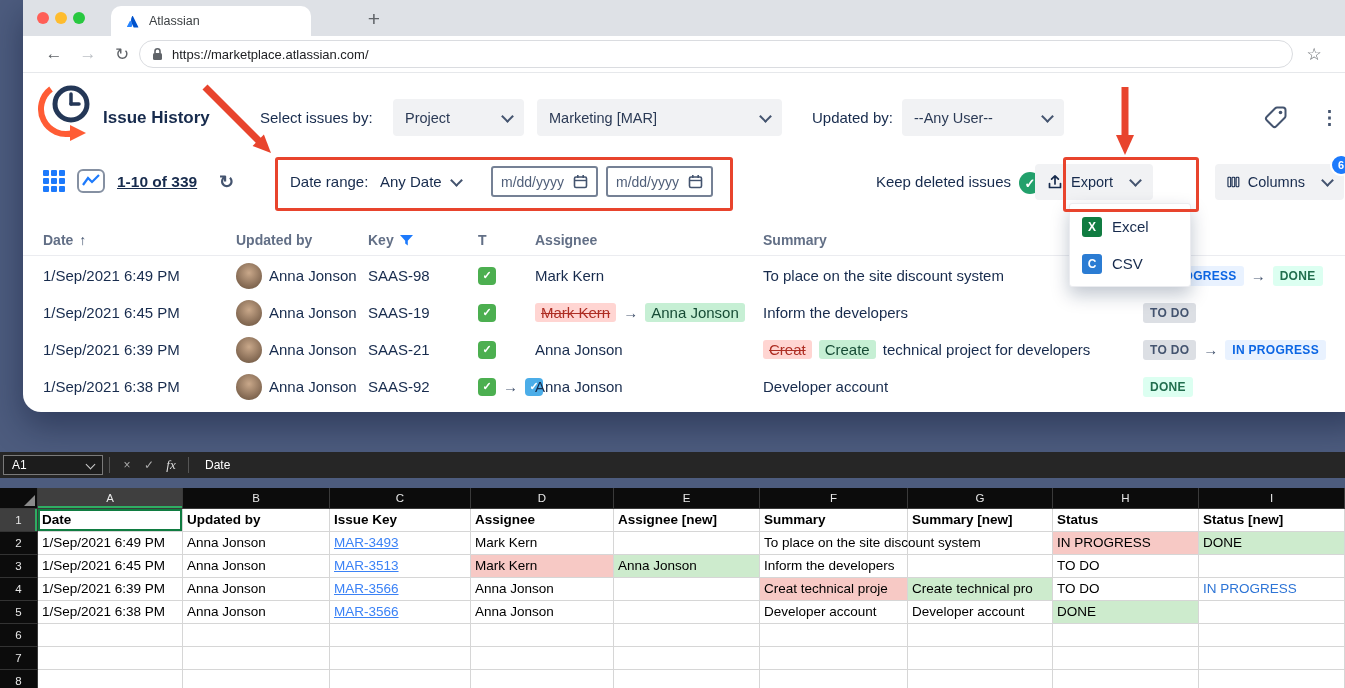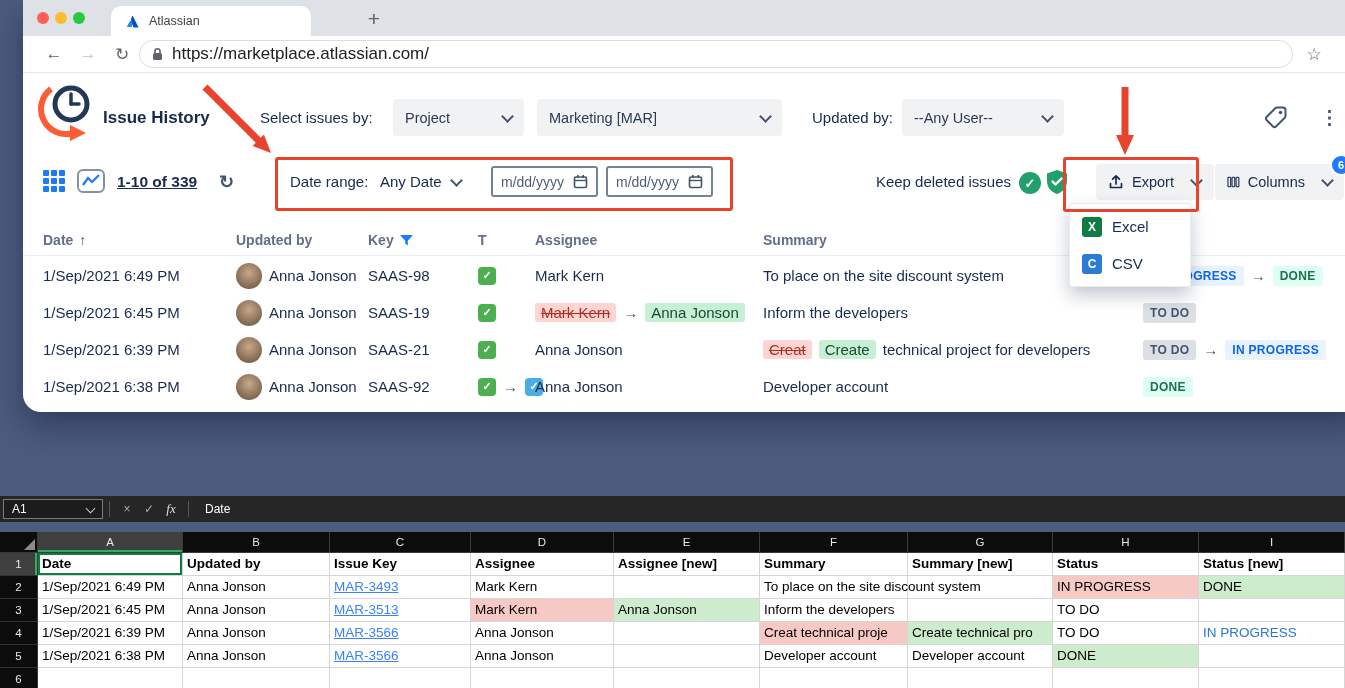--- a/index.html
+++ b/index.html
@@ -17,21 +17,21 @@
        border-radius:10px 10px 0 0;display:flex;align-items:center;gap:9px;padding:0 14px;box-sizing:border-box;}
   .tabtitle{font-size:12.5px;color:#3C4043;}
   .newtab{position:absolute;left:336px;top:4px;width:30px;height:30px;display:flex;align-items:center;
           justify-content:center;font-size:21px;color:#5F6368;}
   .urlbar{position:absolute;top:36px;left:0;right:0;height:37px;background:#fff;border-bottom:1px solid #E6E8EB;box-sizing:border-box;}
   .navic{position:absolute;top:0;height:36px;width:30px;display:flex;align-items:center;justify-content:center;
          color:#5F6368;font-size:17px;}
   .navic.dis{color:#BDC1C6;}
   .omnibox{position:absolute;left:116px;top:4px;width:1154px;height:28px;border:1px solid #DADCE0;border-radius:14px;
            display:flex;align-items:center;gap:9px;padding:0 12px;box-sizing:border-box;}
-  .urltext{font-size:17px;color:#202124;}
+  .urltext{font-size:13px;color:#202124;}
 
   
   .app{position:absolute;top:73px;left:0;right:0;bottom:0;}
   .apptitle{font-size:17px;font-weight:700;color:#172B4D;height:37px;line-height:37px;}
   .flabel{font-size:15px;color:#172B4D;height:37px;line-height:37px;}
   .dd{height:37px;background:#F1F2F4;border-radius:4px;display:flex;align-items:center;
       justify-content:space-between;padding:0 12px;box-sizing:border-box;font-size:14.5px;color:#2B3A55;}
   .chev{width:7px;height:7px;border-right:2px solid #44546F;border-bottom:2px solid #44546F;
         transform:rotate(45deg);display:inline-block;margin-left:10px;margin-bottom:3px;flex:none;}
   .ddplain{height:37px;display:flex;align-items:center;font-size:15px;color:#172B4D;}
@@ -79,21 +79,21 @@
   .xitem{height:37px;display:flex;align-items:center;gap:10px;padding:0 12px;font-size:15px;color:#172B4D;}
   .xic{width:20px;height:20px;border-radius:3px;color:#fff;font-size:12px;font-weight:700;
        display:flex;align-items:center;justify-content:center;flex:none;}
   .xic.excel{background:#107C41;} .xic.csv{background:#2B7CD3;}
 
   
   .annrect{position:absolute;border:3px solid #E8442D;border-radius:3px;z-index:40;pointer-events:none;}
   .annsvg{position:absolute;z-index:40;pointer-events:none;}
 
   
-  .sheet{position:absolute;left:0;right:0;top:452px;bottom:0;margin-top:44px;}
+  .sheet{position:absolute;left:0;right:0;top:452px;bottom:0;}
   .fbar{height:26px;background:#262626;display:flex;align-items:center;color:#DDD;}
   .namebox{width:100px;height:20px;margin-left:3px;border:1px solid #7A7A7A;background:#1C1C1C;color:#fff;
            display:flex;align-items:center;justify-content:space-between;padding:0 8px;box-sizing:border-box;font-size:12px;}
   .nbchev{width:6px;height:6px;border-right:1.5px solid #CCC;border-bottom:1.5px solid #CCC;transform:rotate(45deg);margin-bottom:2px;}
   .fdiv{width:1px;height:16px;background:#555;margin:0 6px;}
   .fico{width:22px;text-align:center;font-size:12px;color:#AAA;}
   .fico.fx{font-style:italic;font-family:"Liberation Serif",serif;color:#DDD;font-size:13px;}
   .fvalue{padding-left:10px;font-size:12px;color:#fff;}
   .grid{margin-top:10px;height:200px;background:#fff;overflow:hidden;}
   .ghead,.grow{display:grid;grid-template-columns:38px 145px 147px 141px 143px 146px 148px 145px 146px 146px;}
@@ -224,21 +224,21 @@
         </svg>
       </div>
 
       <div class="abs flabel" style="left:838px;top:90px;width:150px;text-align:right">Keep deleted issues</div>
       <div class="abs ccheck" style="left:996px;top:99px">✓</div>
       <svg class="abs" style="left:1022px;top:96px" width="24" height="26" viewBox="0 0 24 26">
         <path d="M12 1 L22 4.5 V12 c0 6.5-4.3 11-10 13 C6.3 23 2 18.5 2 12 V4.5 Z" fill="#22A06B"></path>
         <path d="M7.5 12.5 l3 3 l6-6" stroke="#fff" stroke-width="2.4" fill="none" stroke-linecap="round" stroke-linejoin="round"></path>
       </svg>
 
-      <div class="abs btn" style="left:1073px;top:91px;width:118px">
+      <div class="abs btn" style="left:1012px;top:91px;width:118px">
         <svg width="16" height="16" viewBox="0 0 16 16">
           <path d="M8 10 V2.2 M4.6 5.2 L8 1.8 L11.4 5.2 M2.5 9.5 V13.5 H13.5 V9.5" fill="none" stroke="#172B4D" stroke-width="1.7" stroke-linecap="round" stroke-linejoin="round"></path>
         </svg>
         <span>Export</span>
         <span class="chev"></span>
       </div>
 
       <div class="abs btn" style="left:1192px;top:91px;width:129px">
         <svg width="16" height="16" viewBox="0 0 16 16">
           <rect x="1.2" y="2" width="3.4" height="12" rx="1" fill="none" stroke="#172B4D" stroke-width="1.4"></rect>

